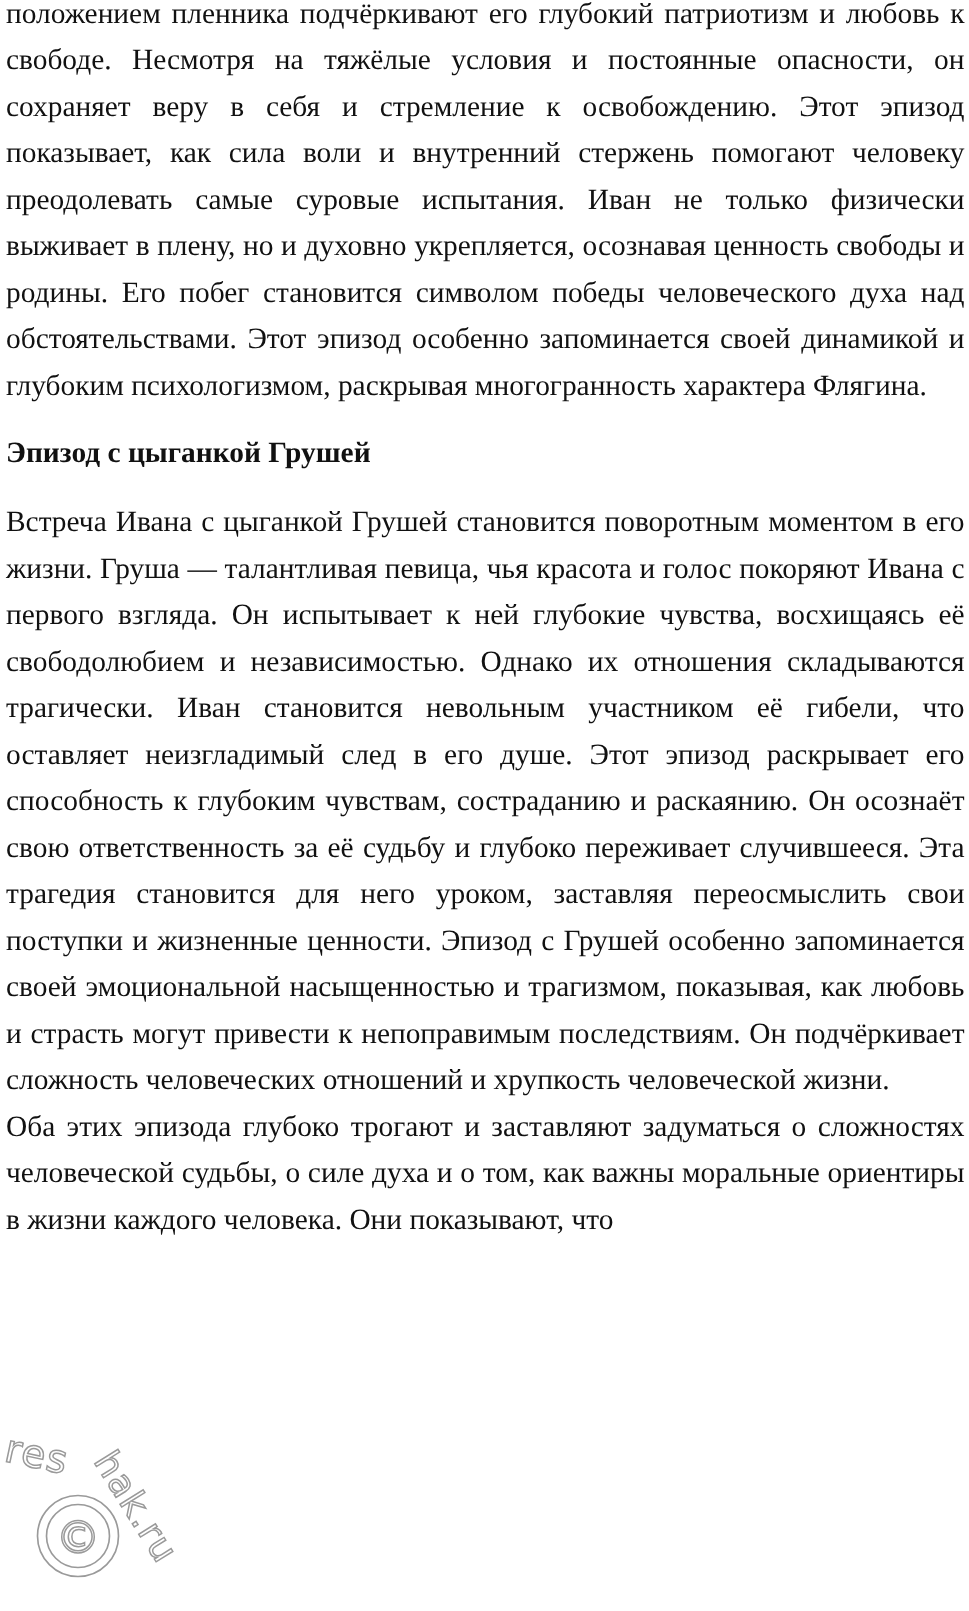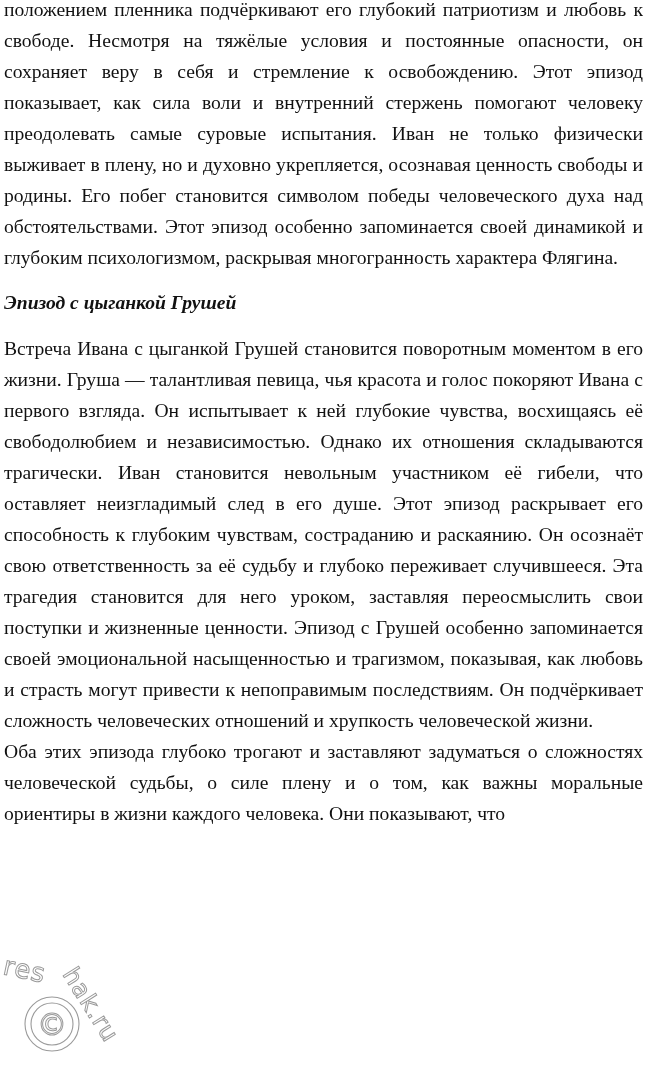--- a/index.html
+++ b/index.html
@@ -29,21 +29,20 @@
       text-align-last: left;
     }
     .para.continued {
       margin-bottom: 14px;
     }
     .heading {
       margin: 0 0 15px 0;
       font-weight: bold;
       font-size: 19.6px;
       line-height: 31px;
-      font-style: italic;
     }
     .para.gap-after {
     }
     .watermark {
       position: absolute;
       left: 0px;
       top: 952px;
       width: 140px;
       height: 122px;
       pointer-events: none;
@@ -52,21 +51,21 @@
 </head>
 <body>
 
 <div class="page">
   <p class="para continued">положением пленника подчёркивают его глубокий патриотизм и любовь к свободе. Несмотря на тяжёлые условия и постоянные опасности, он сохраняет веру в себя и стремление к освобождению. Этот эпизод показывает, как сила воли и внутренний стержень помогают человеку преодолевать самые суровые испытания. Иван не только физически выживает в плену, но и духовно укрепляется, осознавая ценность свободы и родины. Его побег становится символом победы человеческого духа над обстоятельствами. Этот эпизод особенно запоминается своей динамикой и глубоким психологизмом, раскрывая многогранность характера Флягина.</p>
 
   <h3 class="heading">Эпизод с цыганкой Грушей</h3>
 
   <p class="para gap-after">Встреча Ивана с цыганкой Грушей становится поворотным моментом в его жизни. Груша — талантливая певица, чья красота и голос покоряют Ивана с первого взгляда. Он испытывает к ней глубокие чувства, восхищаясь её свободолюбием и независимостью. Однако их отношения складываются трагически. Иван становится невольным участником её гибели, что оставляет неизгладимый след в его душе. Этот эпизод раскрывает его способность к глубоким чувствам, состраданию и раскаянию. Он осознаёт свою ответственность за её судьбу и глубоко переживает случившееся. Эта трагедия становится для него уроком, заставляя переосмыслить свои поступки и жизненные ценности. Эпизод с Грушей особенно запоминается своей эмоциональной насыщенностью и трагизмом, показывая, как любовь и страсть могут привести к непоправимым последствиям. Он подчёркивает сложность человеческих отношений и хрупкость человеческой жизни.</p>
 
-  <p class="para">Оба этих эпизода глубоко трогают и заставляют задуматься о сложностях человеческой судьбы, о силе плену и о том, как важны моральные ориентиры в жизни каждого человека. Они показывают, что</p>
+  <p class="para">Оба этих эпизода глубоко трогают и заставляют задуматься о сложностях человеческой судьбы, о силе духа и о том, как важны моральные ориентиры в жизни каждого человека. Они показывают, что</p>
 </div>
 
 <div class="watermark">
   <svg width="140" height="122" viewBox="0 0 140 122">
     <g fill="none" stroke="#9a9a9a" stroke-width="1.1">
       <circle cx="52" cy="72" r="27"></circle>
       <circle cx="52" cy="72" r="21"></circle>
     </g>
     <text x="52" y="83" text-anchor="middle" font-family="DejaVu Sans, sans-serif" font-size="30" fill="none" stroke="#9a9a9a" stroke-width="1">©</text>
     <text transform="translate(2,22) rotate(12)" font-family="DejaVu Sans, sans-serif" font-size="26" fill="#ffffff" fill-opacity="0.6" stroke="#9a9a9a" stroke-width="1" letter-spacing="1">res</text>

